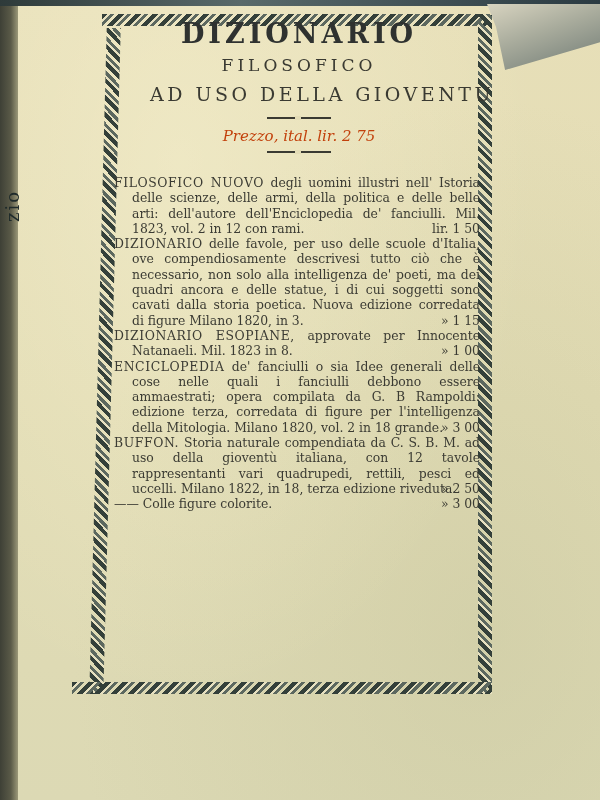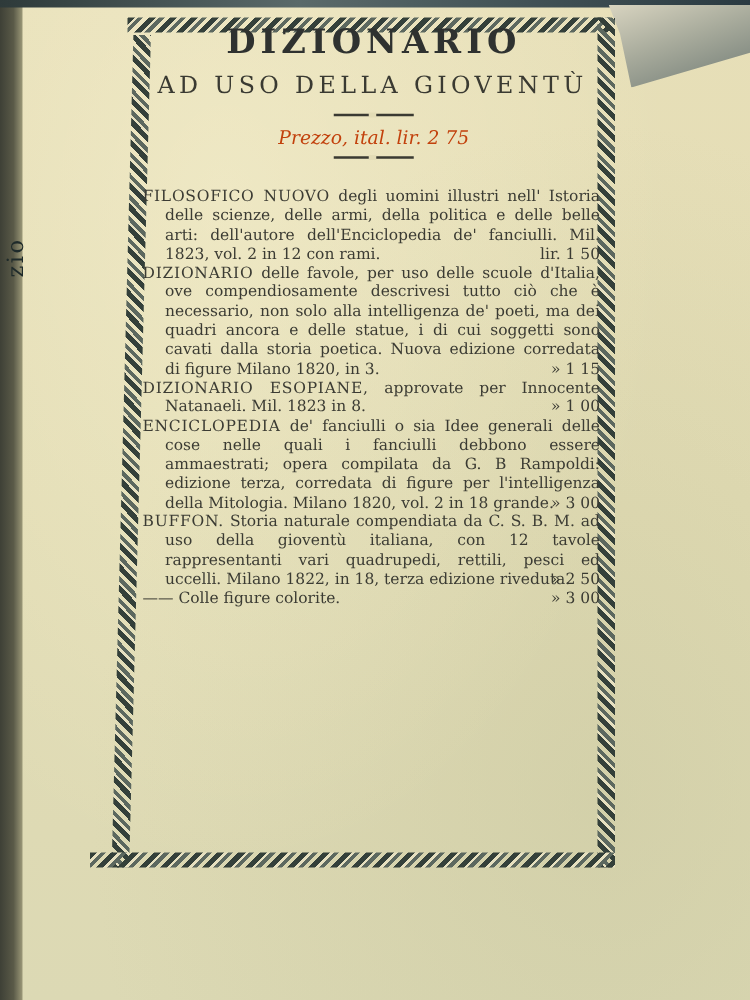--- a/index.html
+++ b/index.html
@@ -55,21 +55,21 @@
     position: absolute; left: 118px; top: 8px; width: 362px;
   }
   .title {
     text-align: center; font-size: 27px; letter-spacing: 4px; font-weight: bold;
     margin-top: 10px; color: #2f3230;
   }
   .subtitle {
     text-align: center; font-size: 17px; letter-spacing: 4px; margin-top: 6px; color: #3a3a32;
   }
   .subtitle2 {
-    text-align: center; font-size: 19px; letter-spacing: 3.5px; margin-top: 8px; color: #3a3a32;
+    text-align: right; font-size: 19px; letter-spacing: 3.5px; margin-top: 8px; color: #3a3a32;
     margin-left: -16px; margin-right: -14px;
   }
   .rule {
     width: 64px; margin: 12px auto 0; height: 0;
     border-top: 2px solid #3a3a32; position: relative;
   }
   .rule::after { content:""; position:absolute; left:28px; top:-3px; width:6px; height:4px; background:#e3dcb6; }
   .price {
     text-align: center; font-size: 15px; font-style: italic; margin-top: 8px; color: #c2410c;
   }
@@ -91,20 +91,21 @@
 
 <div class="frame">
   <div class="zig-top"></div>
   <div class="zig-left"></div>
   <div class="zig-right"></div>
   <div class="zig-bottom"></div>
 </div>
 
 <div class="content">
   <div class="title">DIZIONARIO</div>
+  <div class="subtitle">FILOSOFICO</div>
   <div class="subtitle2">AD USO DELLA GIOVENTÙ</div>
   <div class="rule"></div>
   <div class="price">Prezzo, ital. lir. 2 75</div>
   <div class="rule" style="margin-top:6px"></div>
 
   <div class="entries">
     <div class="entry">
       <span class="head">FILOSOFICO NUOVO</span>
       <span>degli uomini illustri nell' Istoria delle scienze, delle armi, della politica e delle belle arti: dell'autore dell'Enciclopedia de' fanciulli. Mil. 1823, vol. 2 in 12 con rami.</span>
       <span class="price-tag">lir. 1 50</span>

